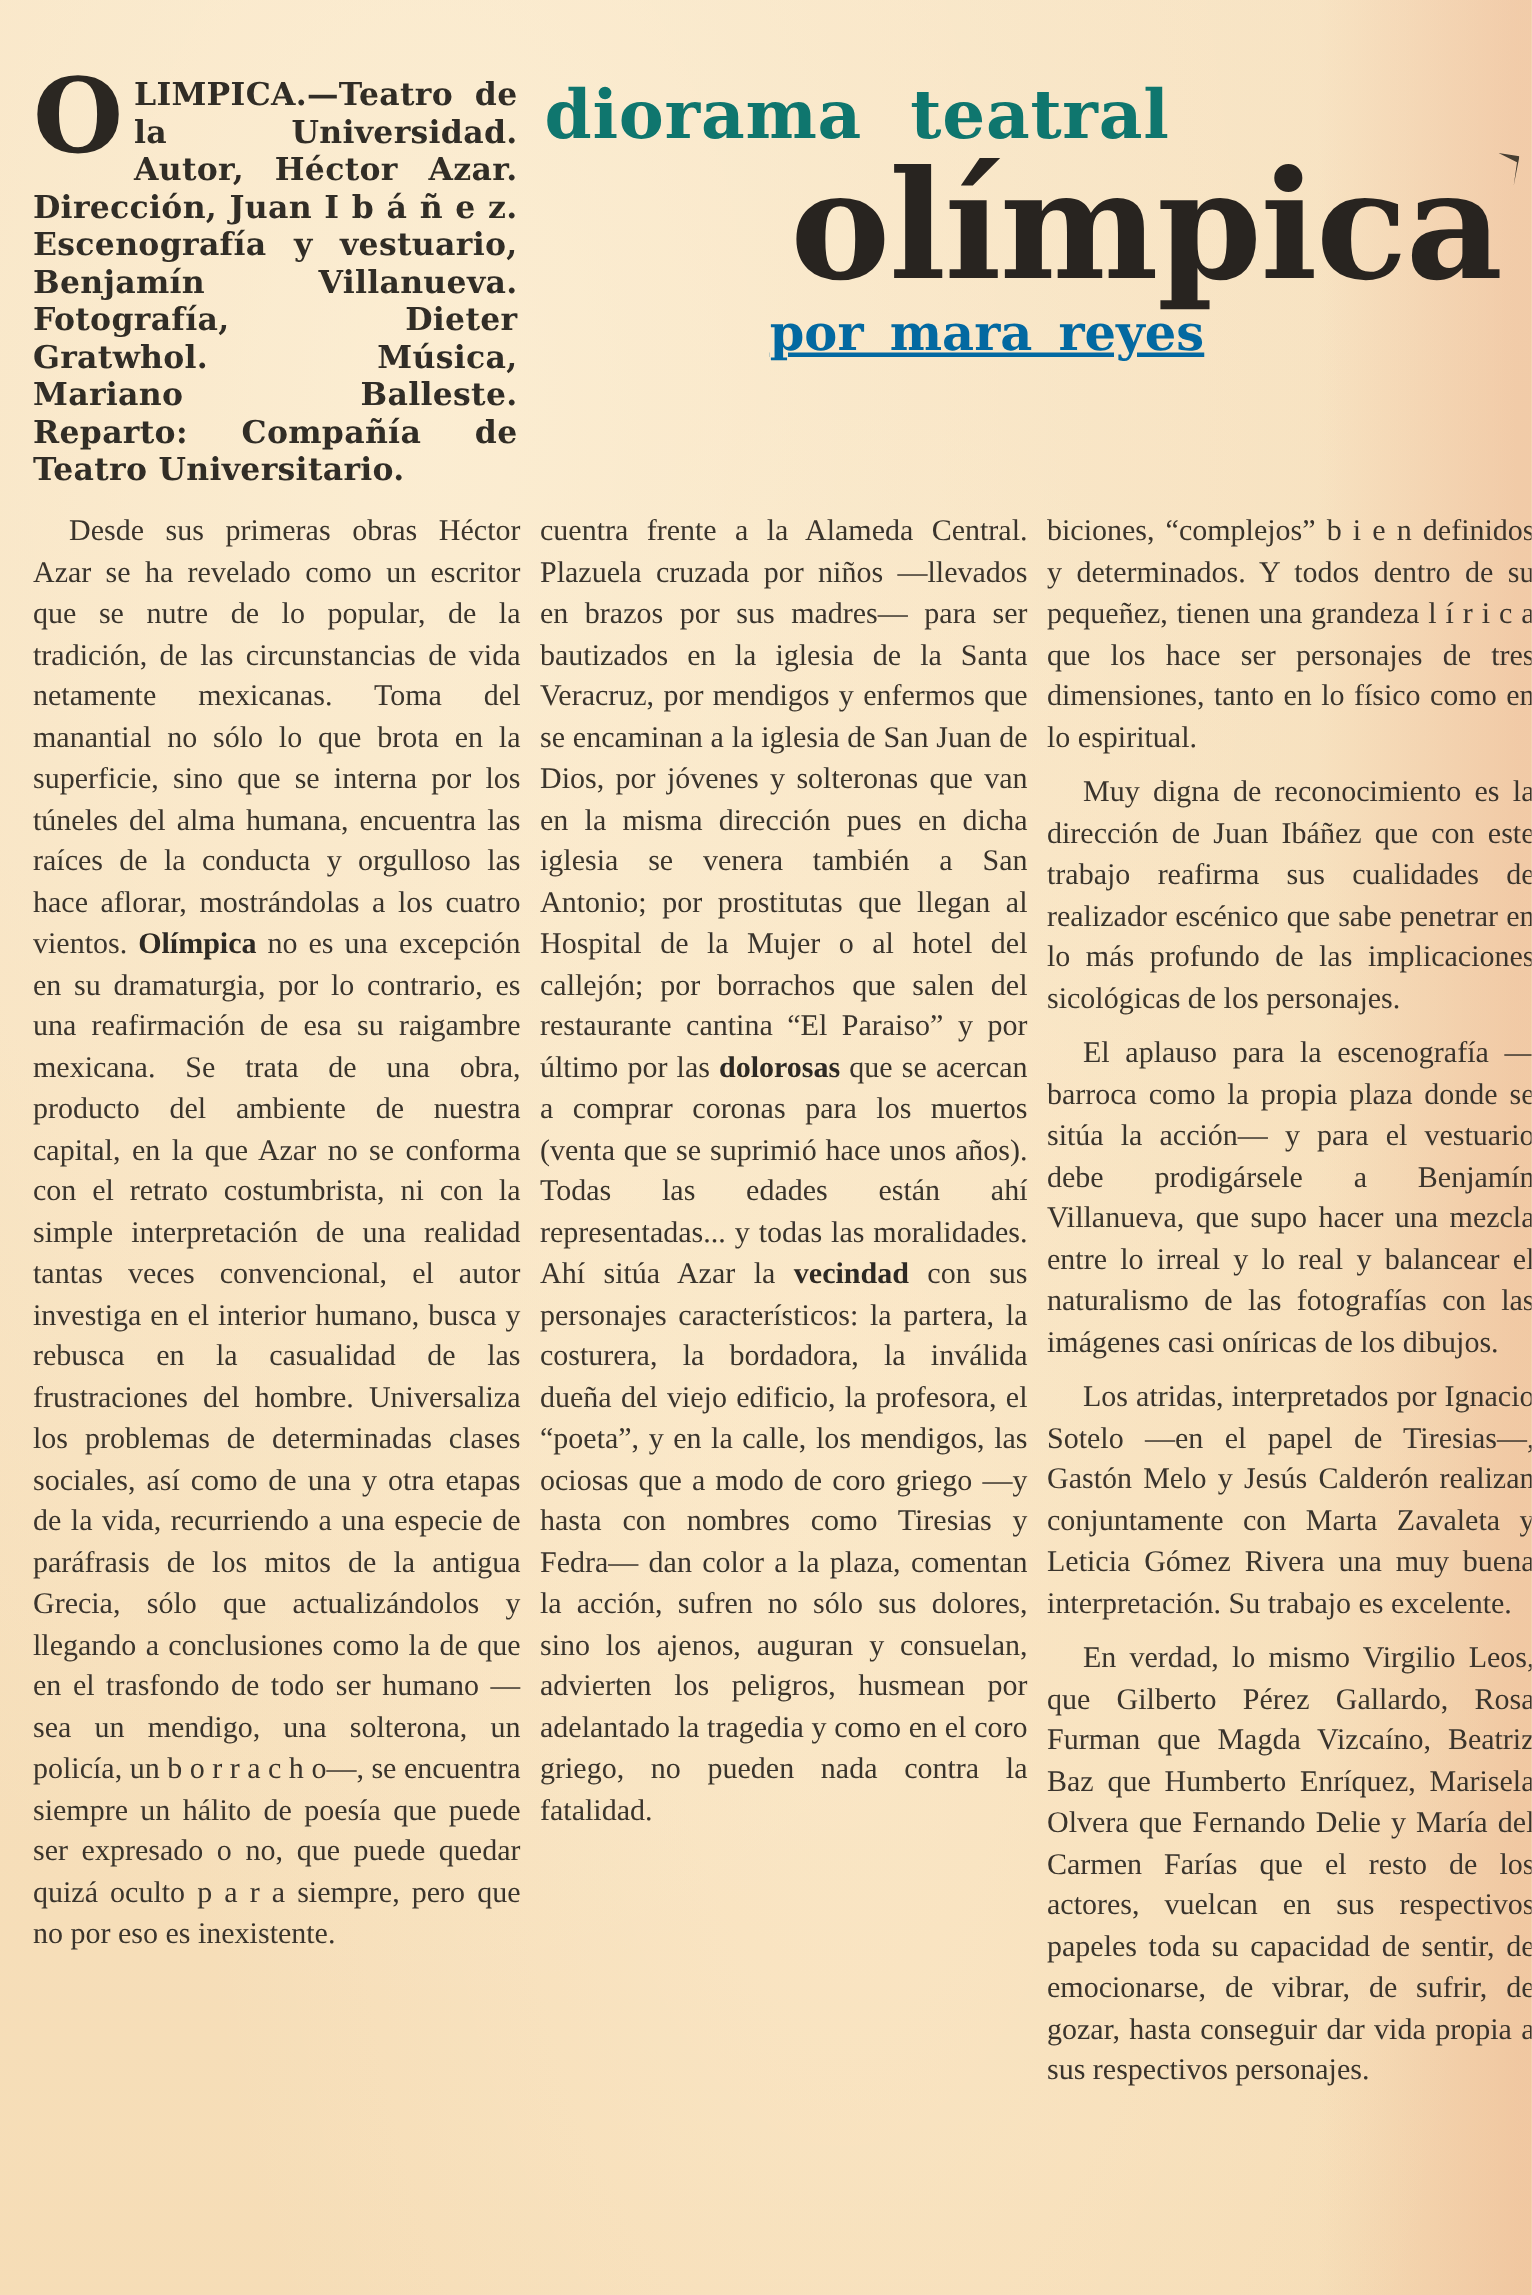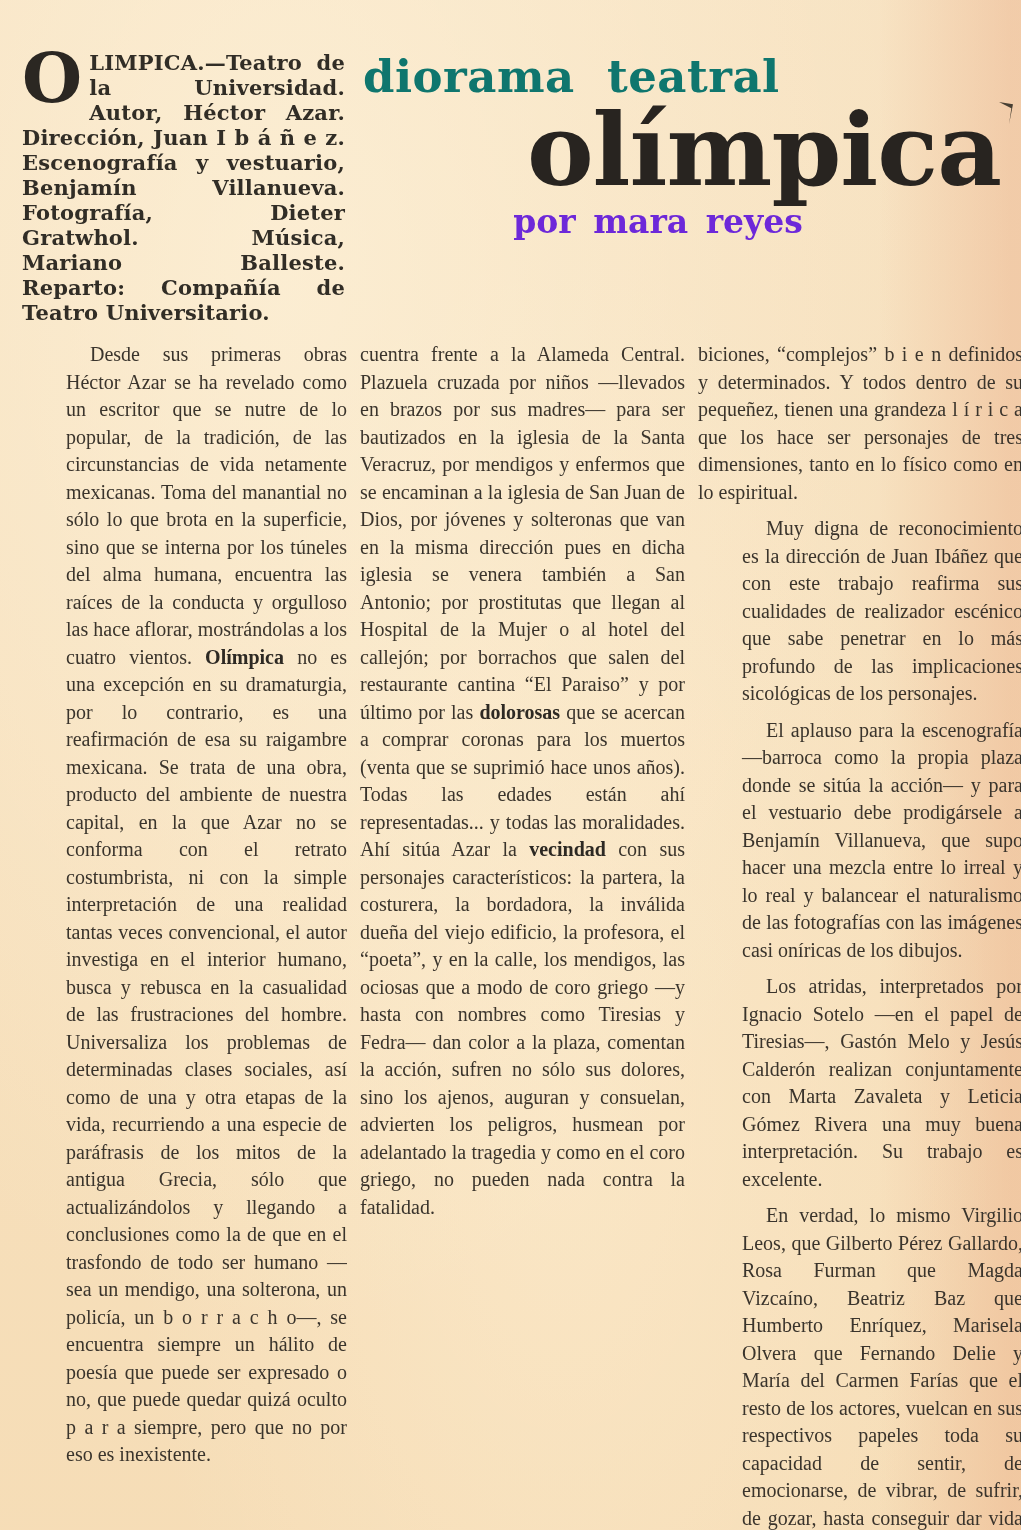--- a/index.html
+++ b/index.html
@@ -37,39 +37,40 @@
   }
   .title-wrap{text-align:right;padding-right:14px;margin-top:2px;}
   .title{
     font-family:"DejaVu Serif",serif;font-weight:bold;
     font-size:100px;line-height:0.98;margin:0;
     letter-spacing:-1px;color:#282420;display:inline-block;
   }
   .byline{
     font-family:"DejaVu Serif",serif;font-weight:bold;
     font-size:33px;line-height:1;text-align:center;
-    margin-top:6px;padding-right:60px;color:#6d28d9;
+    margin-top:6px;padding-right:60px;color:#0369a1;
     word-spacing:6px;
+    text-decoration:underline;
   }
   .corner-mark{
     position:absolute;left:999px;top:102px;width:14px;height:22px;
     background:#473f33;
     clip-path:polygon(0 0,100% 10%,72% 100%,88% 28%);
   }
 
   
   .columns{display:flex;gap:13px;padding:16px 6px 0 22px;}
   .col{
     flex:none;width:325px;
     font-size:20px;line-height:27.5px;
     text-align:justify;color:#3a342c;
     overflow:hidden;
   }
   .col p{margin:0 0 9px 0;}
-  .col p.indent{text-indent:24px;margin-left:44px;}
+  .col p.indent{text-indent:24px;}
   .bold{font-weight:bold;color:#2d2923;}
 </style>
 </head>
 <body>
 
 <div class="sheet">
 
   <div class="header-row">
 
     <div class="credits">

